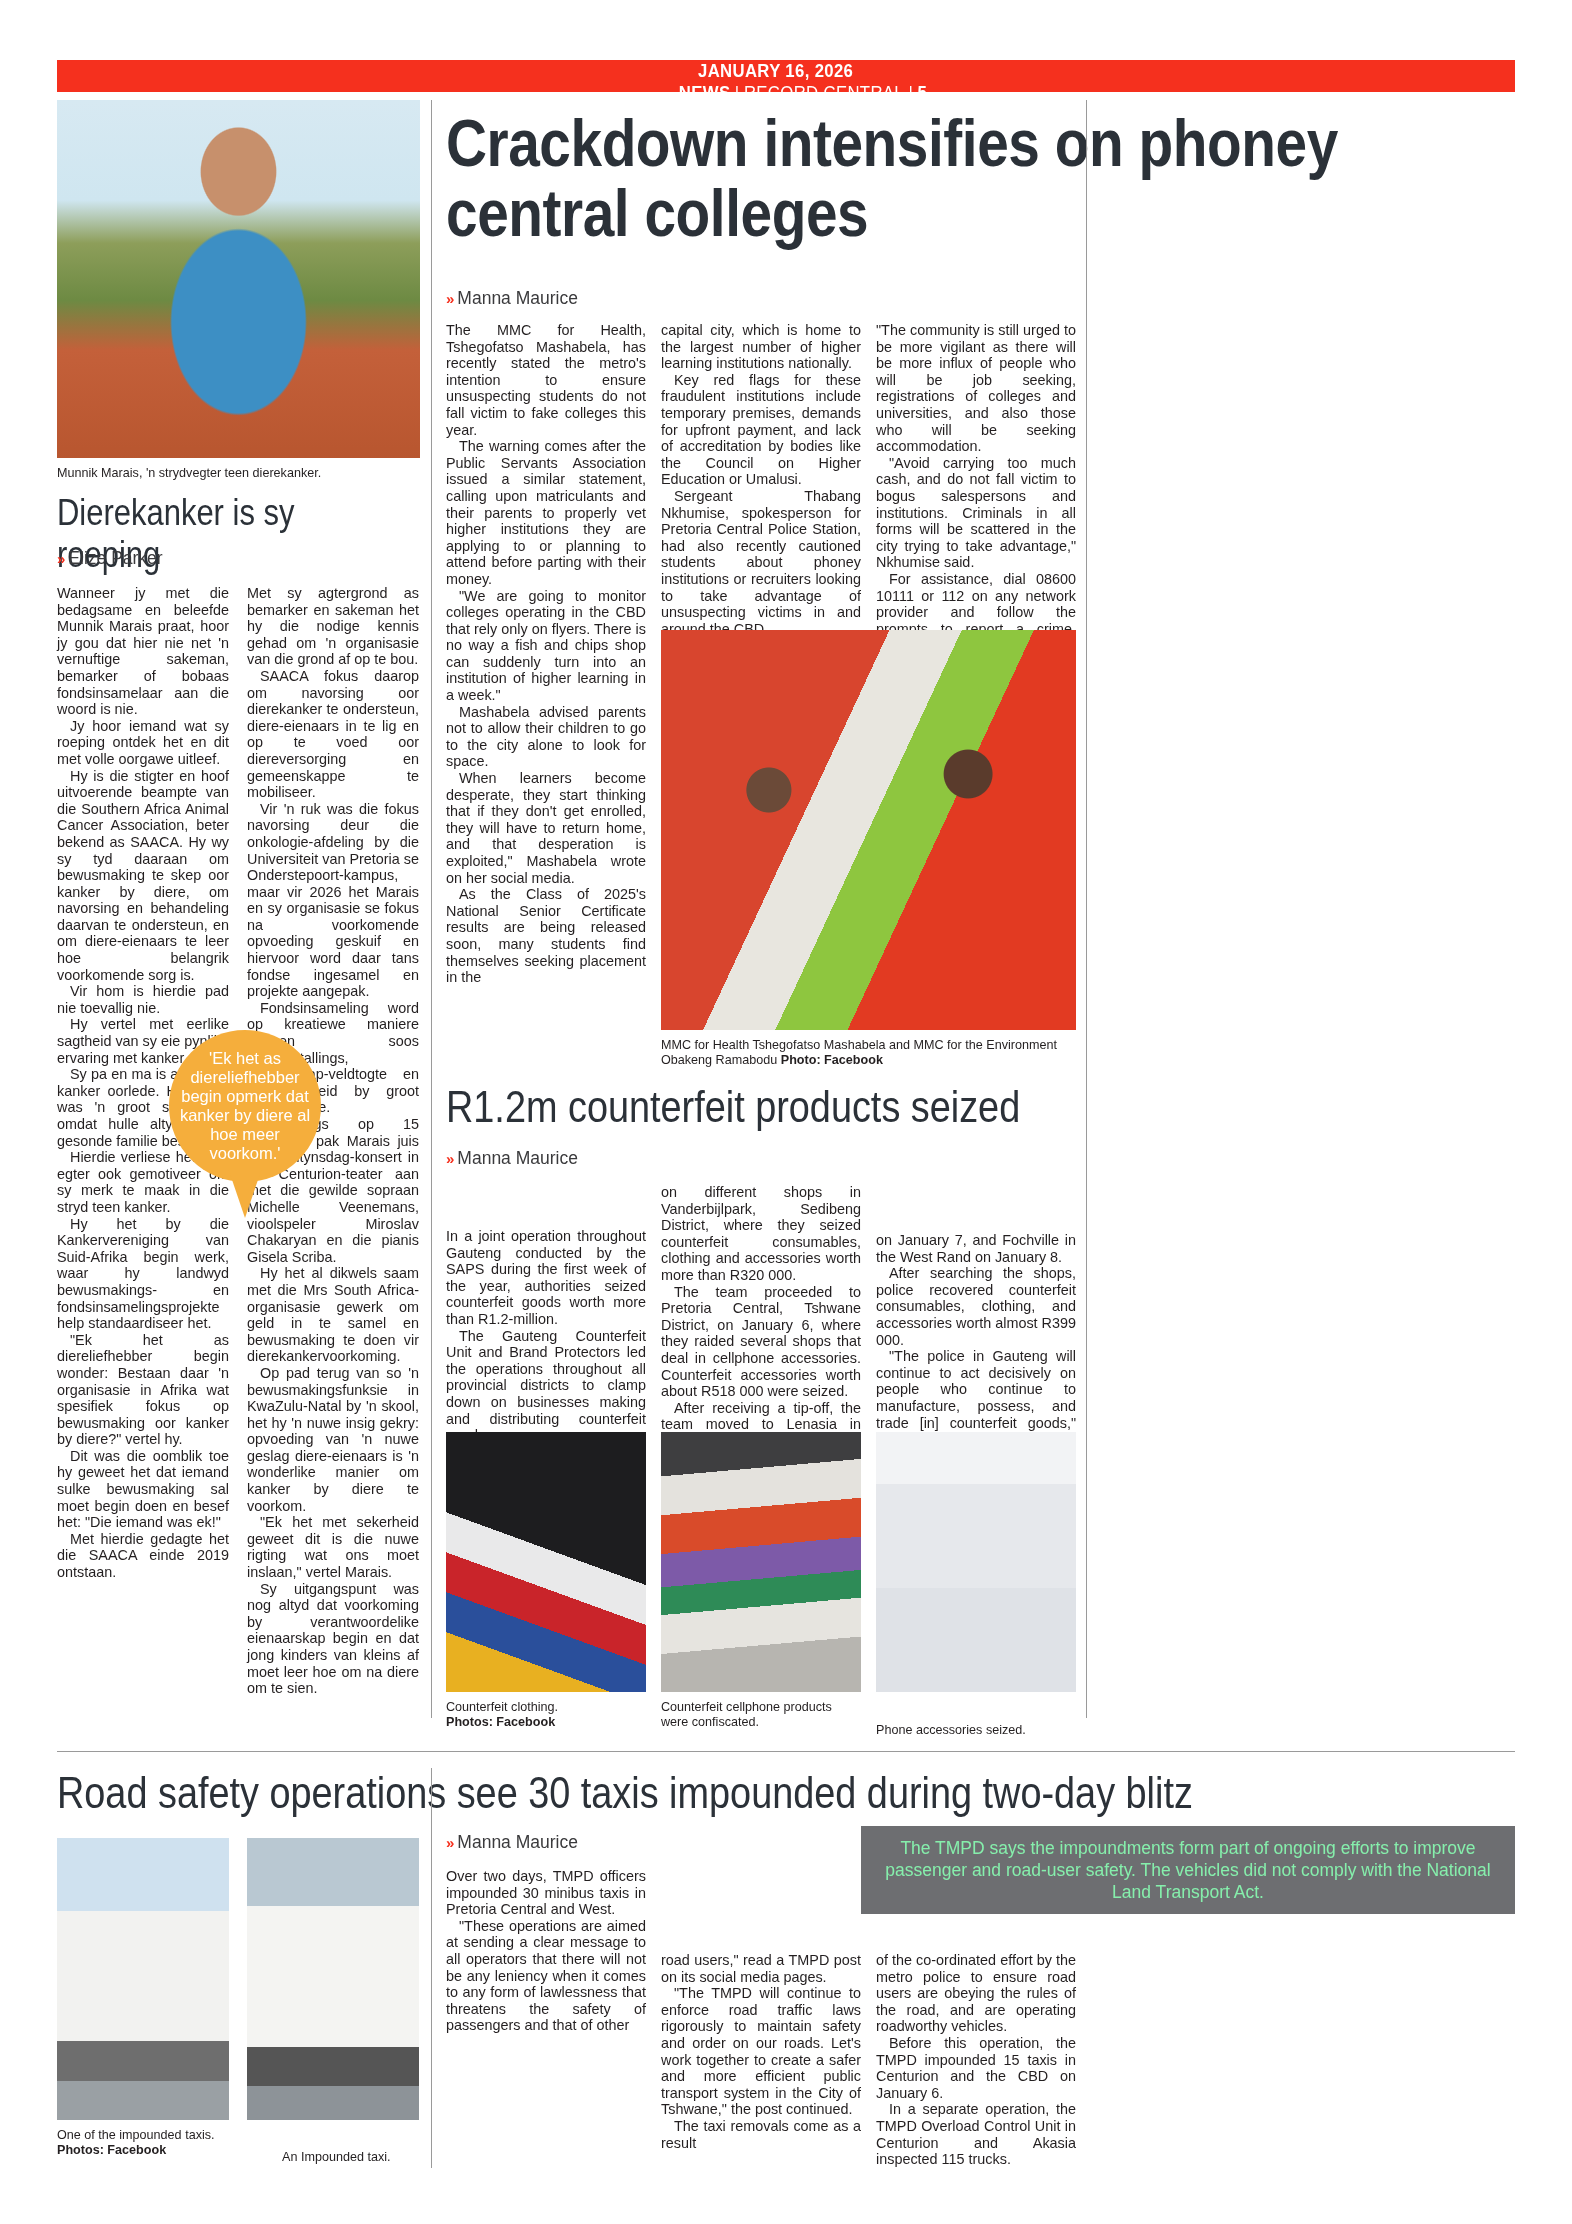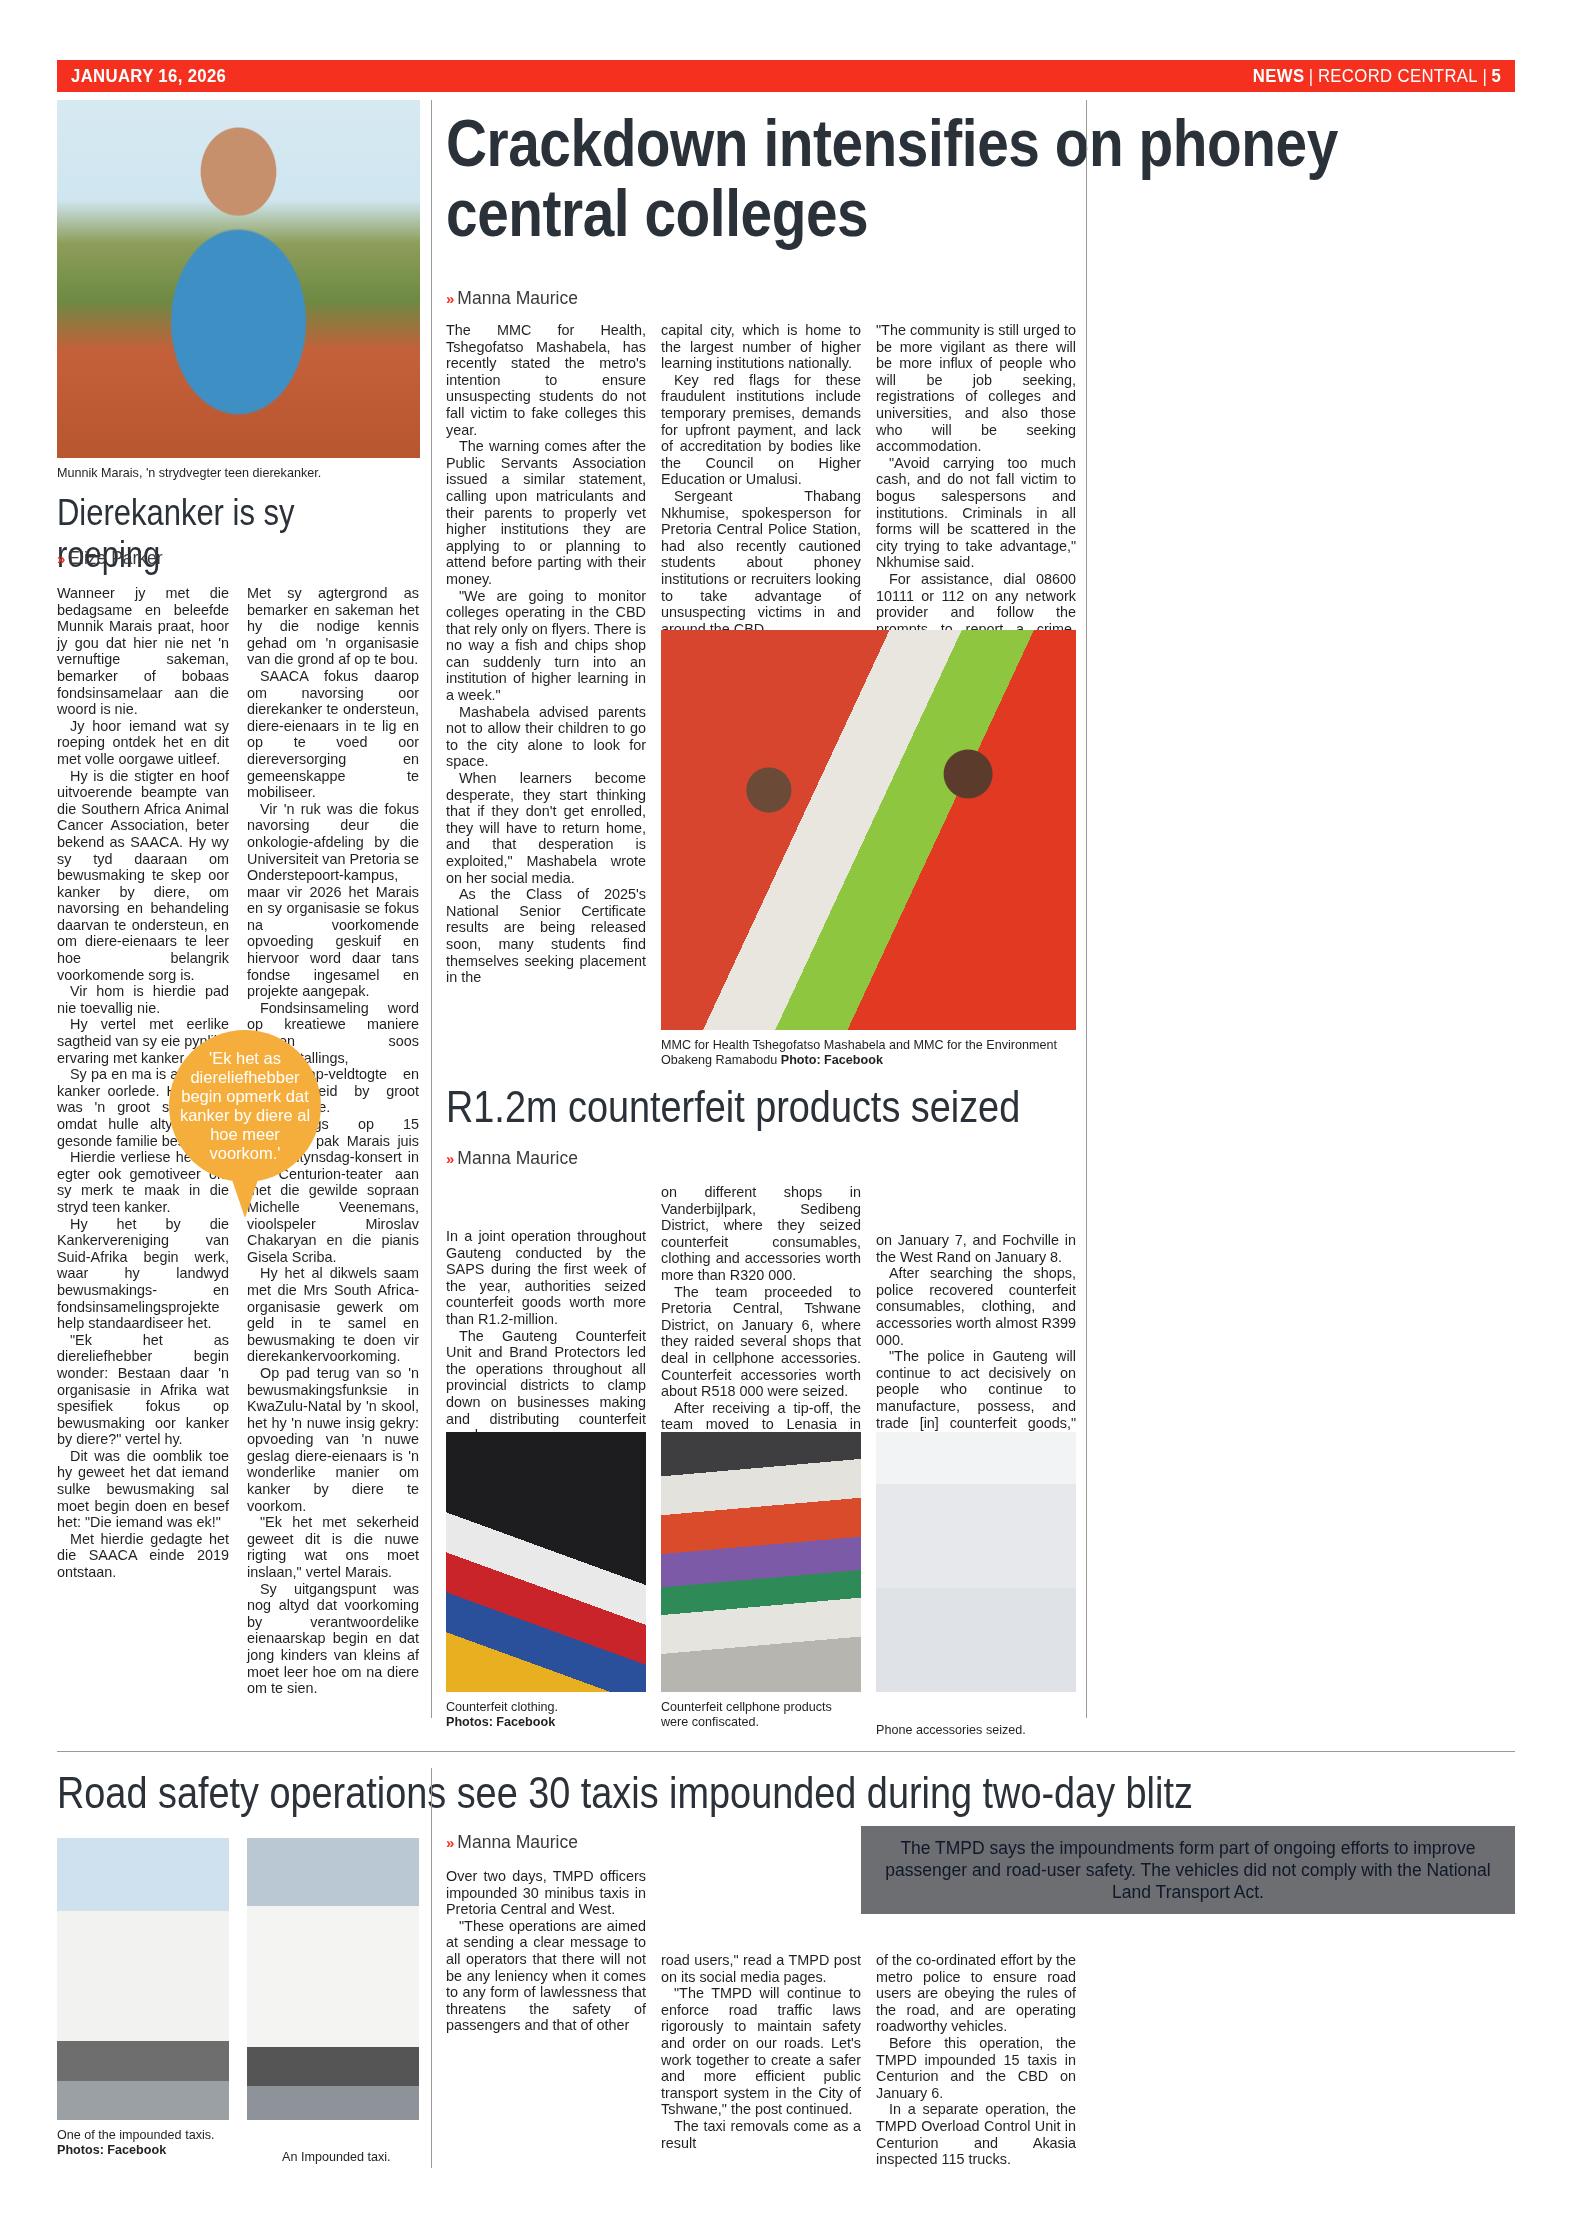--- a/index.html
+++ b/index.html
@@ -10,20 +10,21 @@
     overflow: hidden;
   }
   .page { position: relative; width: 1572px; height: 2224px; background:#fff; }
 
   
   .masthead {
     position:absolute; left:57px; top:60px; width:1458px; height:32px;
     background:#F5301E; color:#fff;
     display:flex; align-items:center; justify-content:space-between;
     padding:0 14px 0 14px;
+    flex-direction:column;
   }
   .masthead .date {
     font-family:"Liberation Sans Narrow","Liberation Sans",sans-serif;
     font-weight:bold; font-size:19px; letter-spacing:.4px;
     transform: scaleX(0.88); transform-origin:left center;
   }
   .masthead .sect {
     font-family:"Liberation Sans Narrow","Liberation Sans",sans-serif;
     font-size:19px; letter-spacing:.4px; white-space:nowrap;
     transform: scaleX(0.88); transform-origin:right center;
@@ -107,21 +108,21 @@
     font-size:16.5px; line-height:19px; padding:0 10px; z-index:5;
   }
   #pullquote .tail {
     position:absolute; left:50%; top:138px; transform:translateX(-50%);
     width:0; height:0; border-left:17px solid transparent; border-right:17px solid transparent;
     border-top:50px solid #F5AE3C;
   }
 
   
   #tmpd-box {
-    position:absolute; background:#6D6E71; color:#0f172a;
+    position:absolute; background:#6D6E71; color:#86efac;
     font-family:"Liberation Sans", sans-serif;
     font-size:17.5px; line-height:22px; text-align:center;
     display:flex; align-items:center; justify-content:center; padding:4px 14px;
   }
 </style>
 </head>
 <body>
 
 <div class="page">
 

